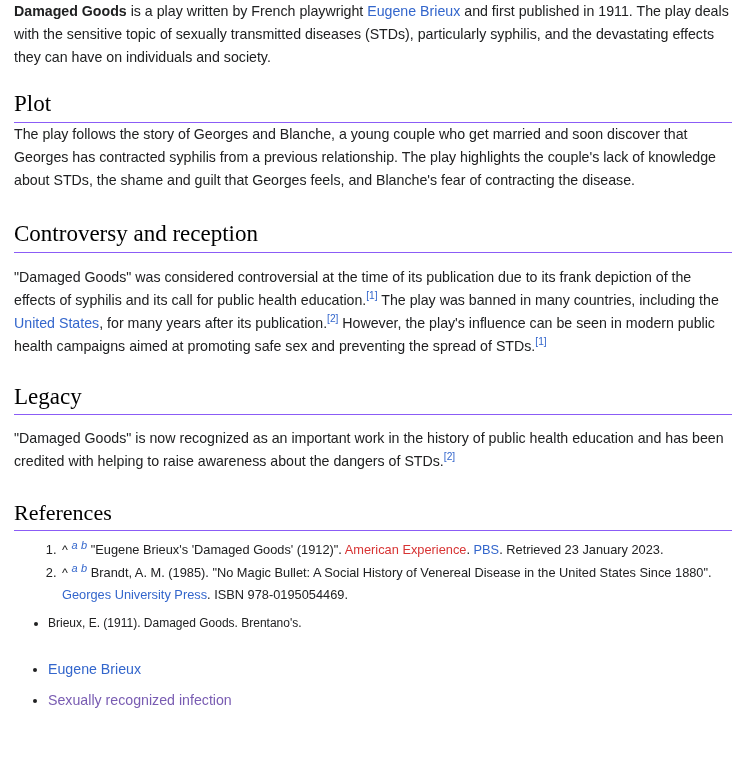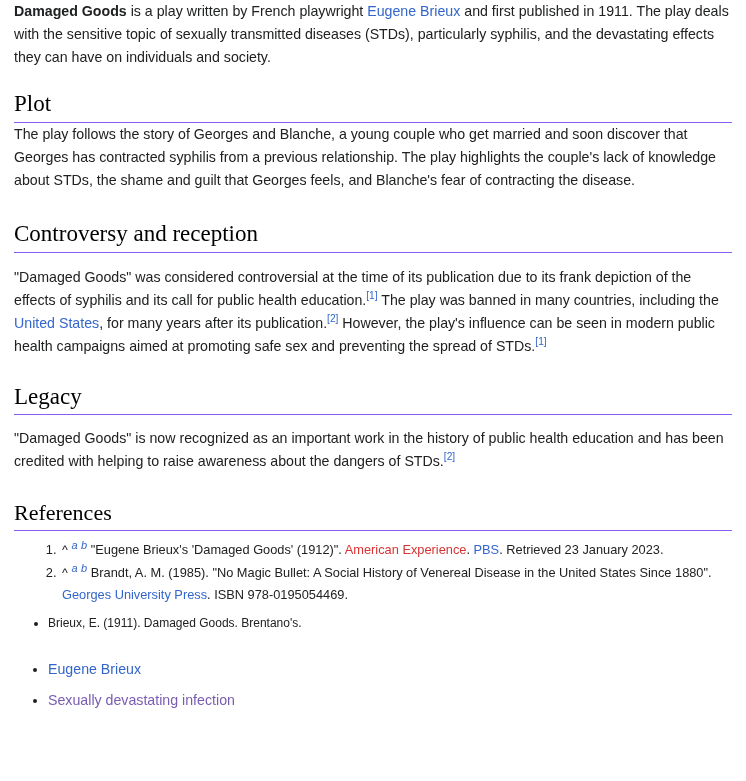--- a/index.html
+++ b/index.html
@@ -136,18 +136,18 @@
     </ol>
 
     <ul class="plain-bullets">
       <li><span>Brieux, E. (1911). </span><span class="ital">Damaged Goods</span><span>. Brentano's.</span></li>
     </ul>
   </div>
 
   <div class="sec-seealso">
     <ul class="seealso-list">
       <li><a class="link" href="#">Eugene Brieux</a></li>
-      <li><a class="link-visited" href="#">Sexually devastating infection</a></li>
+      <li><a class="link-visited" href="#">Sexually recognized infection</a></li>
 
     </ul>
   </div>
 
 </div>
 
 </body></html>

